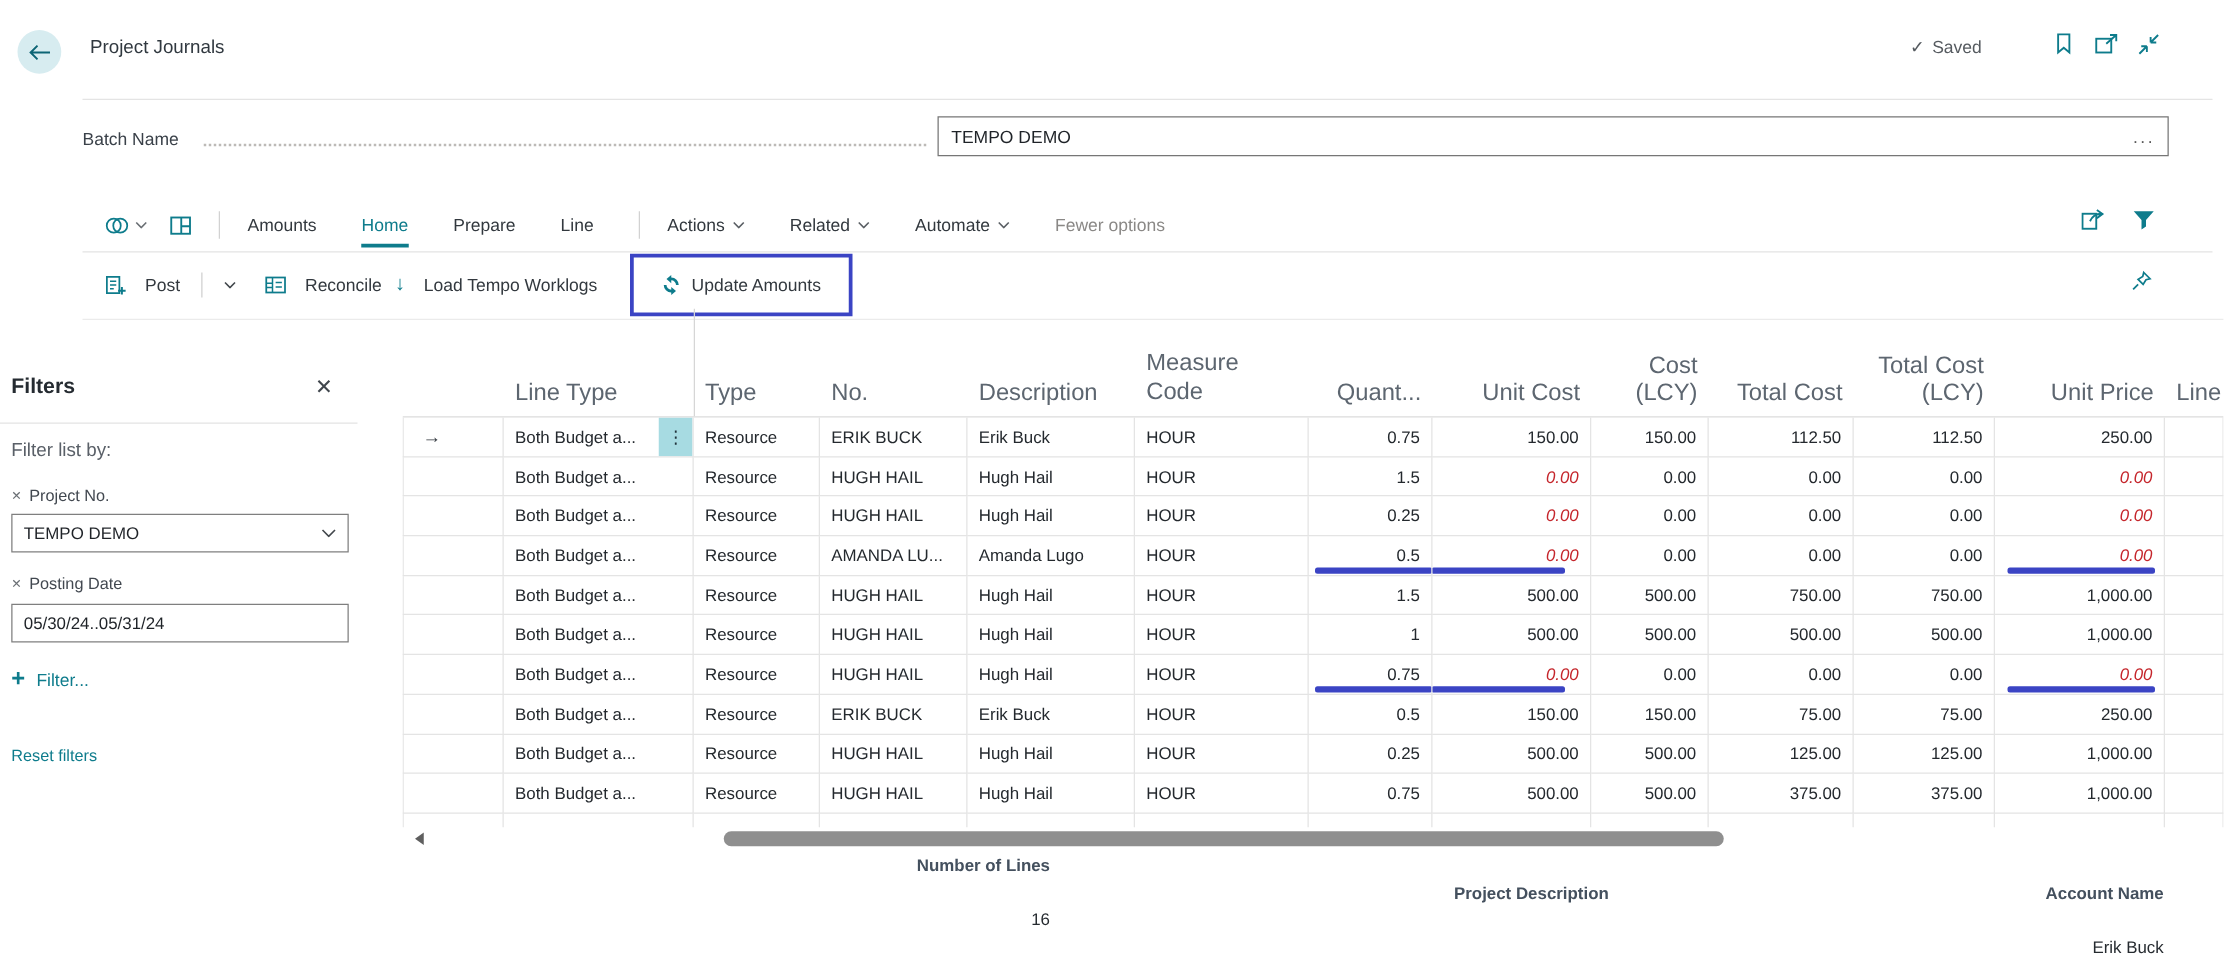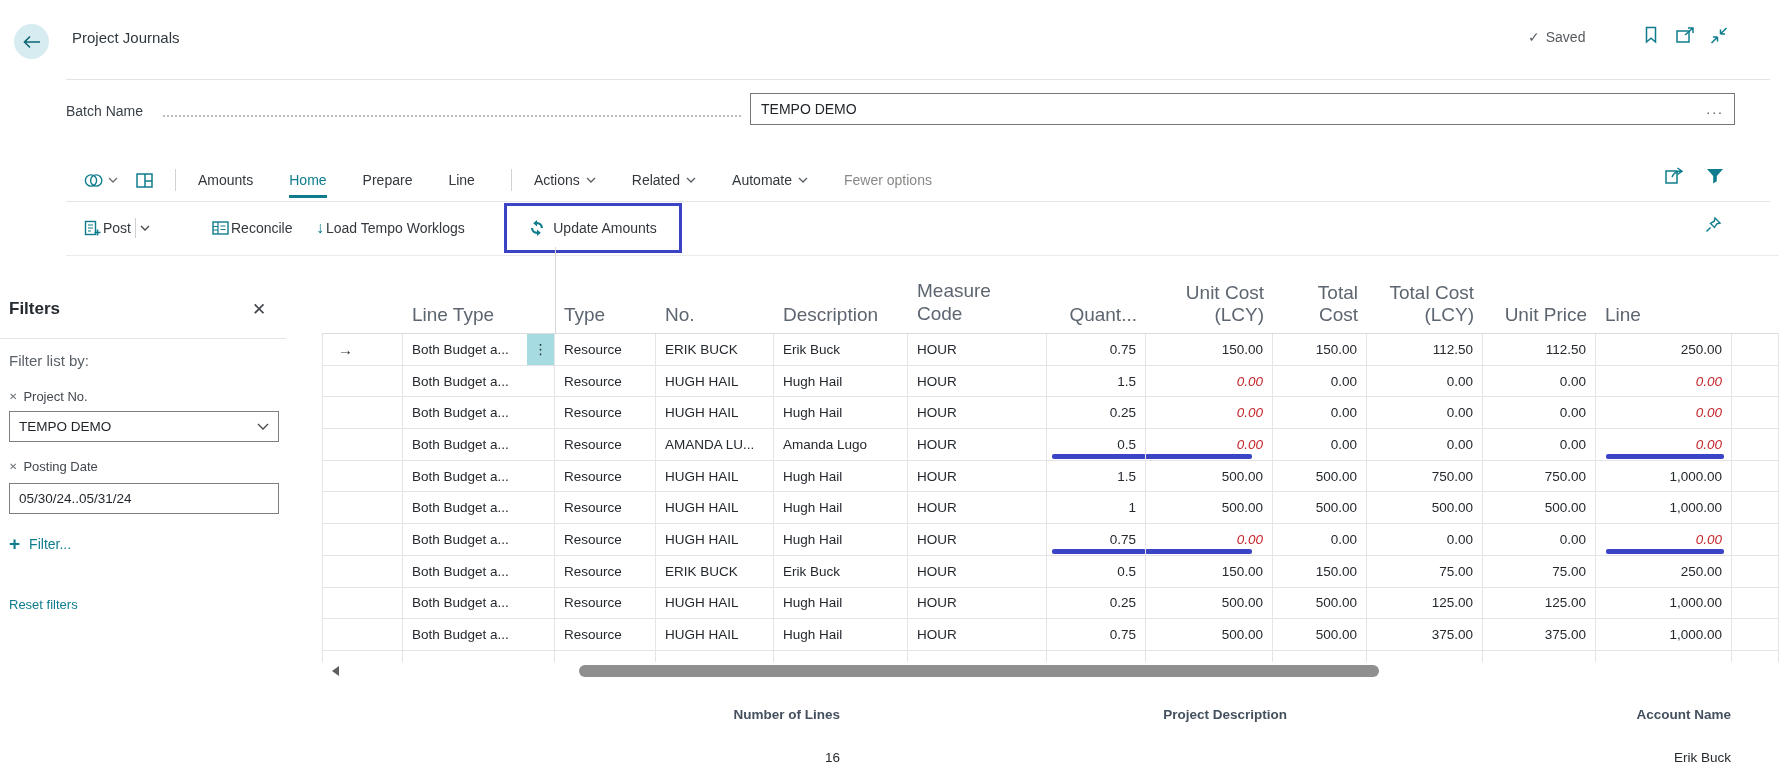--- a/index.html
+++ b/index.html
@@ -25,21 +25,21 @@
   
   .menu-row{left:84px;top:160px;height:40px;display:flex;align-items:center;font-size:14px;color:#32383e;}
   .menu-item{margin-right:36px;cursor:pointer;display:flex;align-items:center;gap:6px;position:relative;height:40px;line-height:40px;}
   .menu-item.active{color:#0e7c8c;}
   .menu-item.active::after{content:"";position:absolute;left:0;right:0;bottom:2px;height:3px;background:#0e7c8c;}
   .vsep{width:1px;height:22px;background:#d2d2d2;margin:0 22px 0 0;}
   .gray{color:#8a8886;}
   .icon-gap{margin-right:18px;display:flex;align-items:center;gap:4px;cursor:pointer;}
 
   
-  .tool-group{top:214px;height:28px;display:flex;align-items:center;gap:2px;font-size:14px;color:#32383e;cursor:pointer;}
+  .tool-group{top:214px;height:28px;display:flex;align-items:center;gap:15px;font-size:14px;color:#32383e;cursor:pointer;}
   .post-sep{width:1px;height:20px;background:#cfcfcf;margin:0 2px;}
   .blue-box{left:504px;top:203px;width:178px;height:50px;border:3px solid #3b44c4;box-sizing:border-box;
             display:flex;align-items:center;justify-content:center;gap:8px;font-size:14px;color:#32383e;cursor:pointer;}
 
   
   .flt-title{left:9px;top:299px;font-size:17px;font-weight:bold;color:#252b31;}
   .flt-close{left:252px;top:299px;font-size:17px;color:#41474d;cursor:pointer;}
   .flt-divider{left:0;top:338px;width:286px;height:1px;background:#e4e4e4;}
   .flt-listby{left:9px;top:352px;font-size:15px;color:#5a6068;}
   .flt-field-label{left:9px;font-size:13px;color:#424850;display:flex;gap:6px;align-items:center;}
@@ -267,20 +267,21 @@
 
   <div class="abs tbl">
     <div class="thead">
       <div class="hcell"></div>
       <div class="hcell">Line Type</div>
       <div class="hcell">Type</div>
       <div class="hcell">No.</div>
       <div class="hcell">Description</div>
       <div class="hcell" style="white-space:normal;line-height:1.25;">Unit of Measure Code</div>
       <div class="hcell num">Quant...</div>
+      <div class="hcell num">Unit Cost</div>
       <div class="hcell num">Unit Cost (LCY)</div>
       <div class="hcell num">Total Cost</div>
       <div class="hcell num">Total Cost (LCY)</div>
       <div class="hcell num">Unit Price</div>
       <div class="hcell">Line</div>
     </div>
     <div id="tbody">
         <div class="trow">
           <div class="cell ">
             <span class="cur-arrow">→</span>
@@ -450,21 +451,21 @@
         </div>
       </div>
   </div>
   <div class="abs freeze-line"></div>
 
   <div class="abs scrollbar">
     <div class="scroll-left"></div>
     <div class="scroll-thumb"></div>
   </div>
 
-  <div class="abs foot-block" style="left:600px;top:707px;">
+  <div class="abs foot-block" style="left:600px;top:685px;">
     <div class="foot-label">Number of Lines</div>
     <div class="foot-value">16</div>
   </div>
   <div class="abs foot-block" style="left:1047px;top:707px;">
     <div class="foot-label">Project Description</div>
     <div class="foot-value"></div>
   </div>
   <div class="abs foot-block" style="left:1491px;top:707px;">
     <div class="foot-label">Account Name</div>
     <div class="foot-value">Erik Buck</div>

